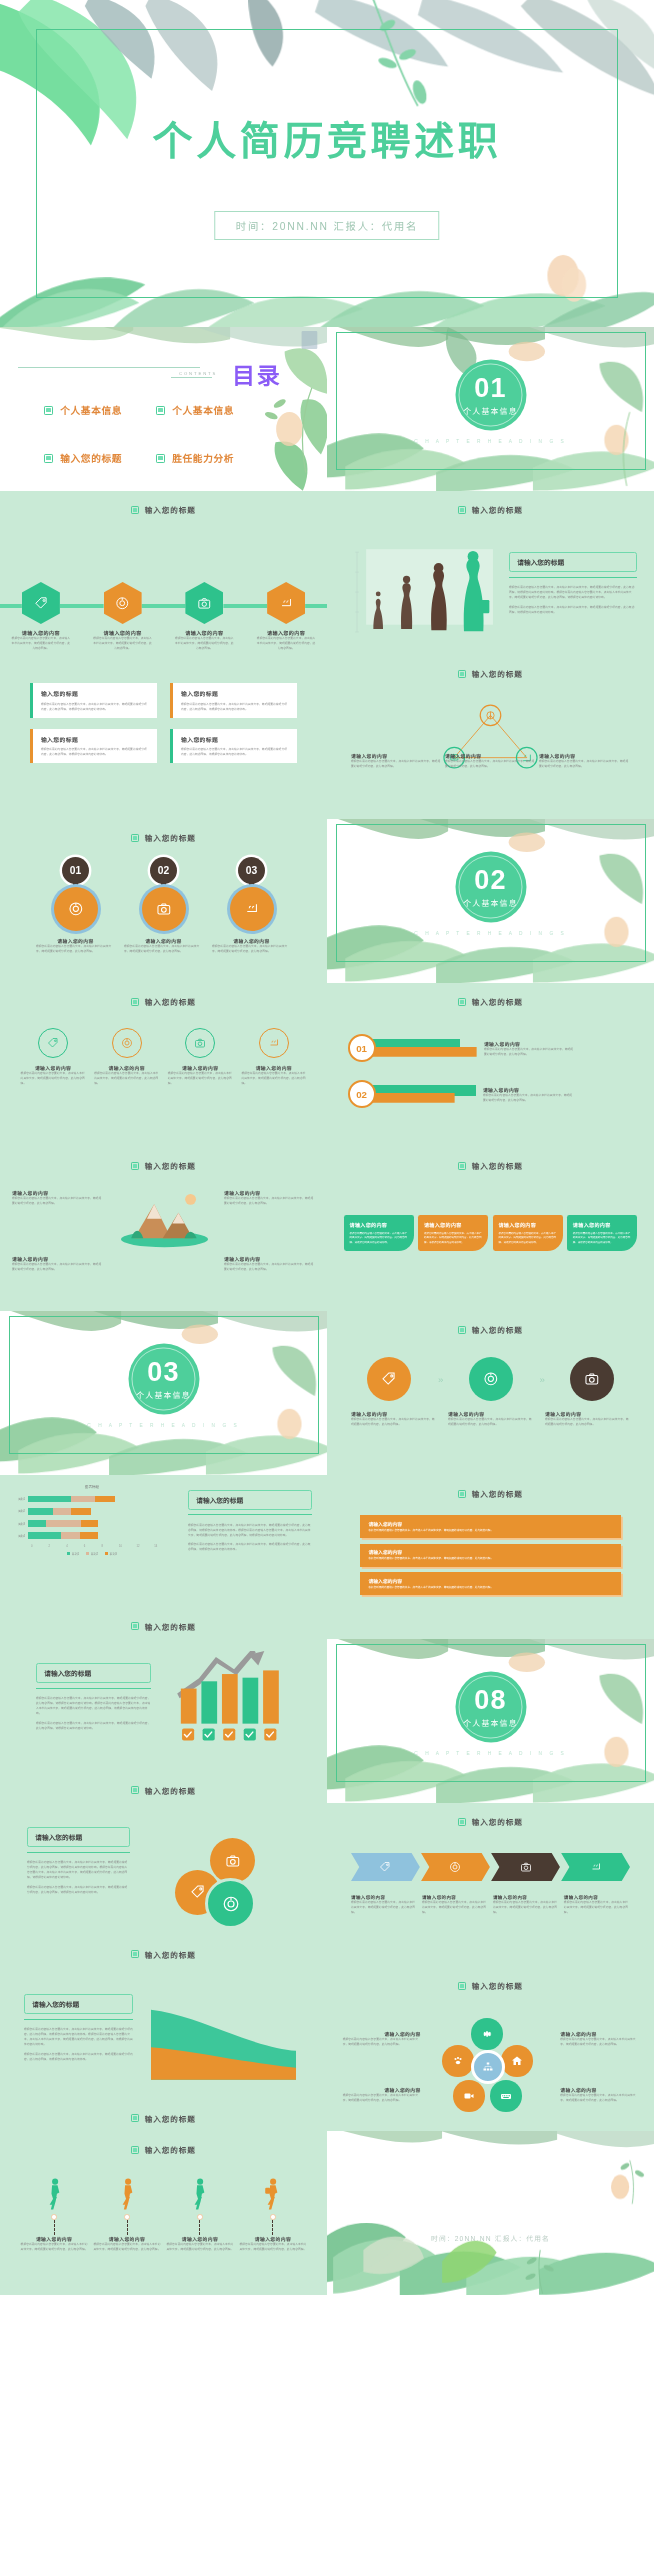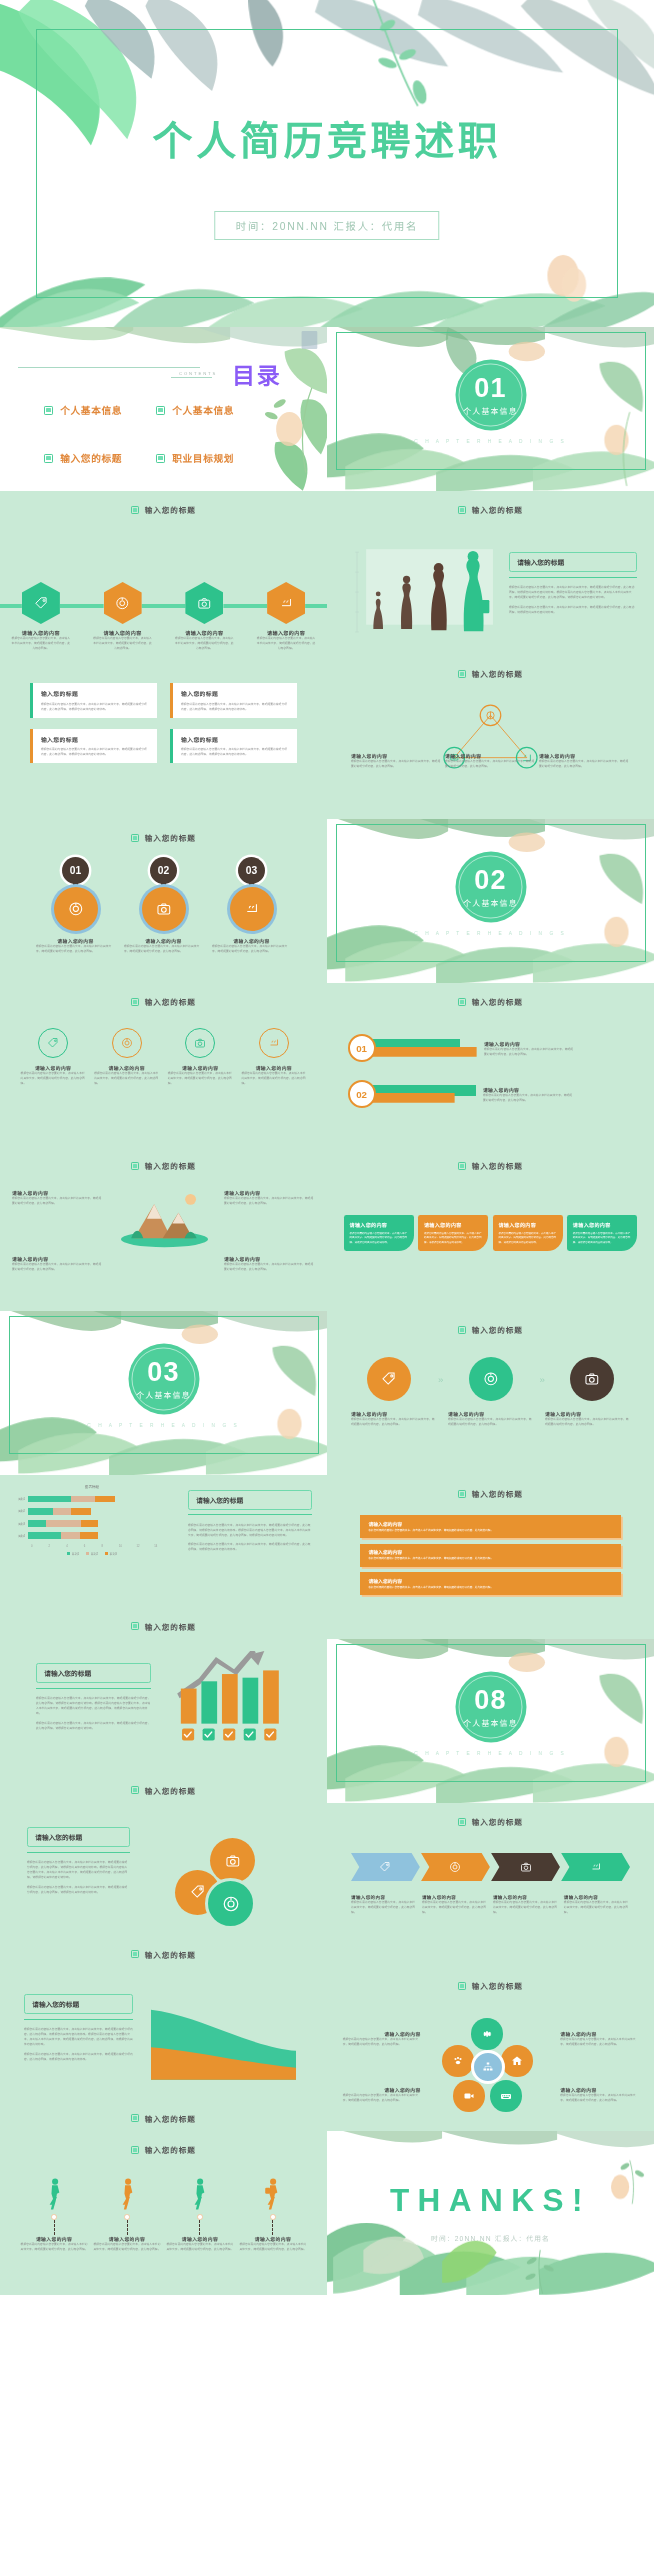--- a/index.html
+++ b/index.html
@@ -218,21 +218,21 @@
       <div class="toc-item">
         <span class="sq"></span>
         <span class="lbl">个人基本信息</span>
       </div>
       <div class="toc-item">
         <span class="sq"></span>
         <span class="lbl">输入您的标题</span>
       </div>
       <div class="toc-item">
         <span class="sq"></span>
-        <span class="lbl">职业目标规划</span>
+        <span class="lbl">胜任能力分析</span>
       </div>
     </div>
   </section>
 
   <section class="slide white">
     <svg width="327" height="164" style="position:absolute;inset:0" viewBox="0 0 540 270">
       <path d="M-10,-10 C80,20 150,50 200,20 L200,-12 Z" fill="#9cc9a2" opacity=".85"></path>
       <path d="M120,-12 C200,15 280,45 360,20 L360,-12 Z" fill="#8fc29a" opacity=".8"></path>
       <path d="M300,-12 C380,15 470,50 552,25 L552,-12 Z" fill="#b5d3bd" opacity=".8"></path>
       <path d="M200,0 C250,20 260,60 230,80 C200,60 190,25 200,0Z" fill="#7cb98c" opacity=".7"></path>
@@ -1092,18 +1092,17 @@
         <ellipse cx="366" cy="226" rx="9" ry="4" fill="#7fc594" transform="rotate(25 366 226)"></ellipse>
         <ellipse cx="336" cy="240" rx="9" ry="4" fill="#7fc594" transform="rotate(-22 336 240)"></ellipse>
         <ellipse cx="484" cy="92" rx="15" ry="20" fill="#f3cfa8" opacity=".85"></ellipse>
         <g stroke="#8ac79a" stroke-width="1.4" fill="none">
             <path d="M500,48 C506,70 508,96 504,120"></path>
           </g>
         <ellipse cx="492" cy="58" rx="8" ry="4" fill="#8ac79a" transform="rotate(-32 492 58)"></ellipse>
         <ellipse cx="516" cy="70" rx="8" ry="4" fill="#8ac79a" transform="rotate(28 516 70)"></ellipse>
       </g>
     </svg>
-    <div class="thanks">THANKS!</div>
     <div class="thanks-sub">时间：20NN.NN    汇报人：代用名</div>
   </section>
 
 </div>
 
 
 </body></html>

